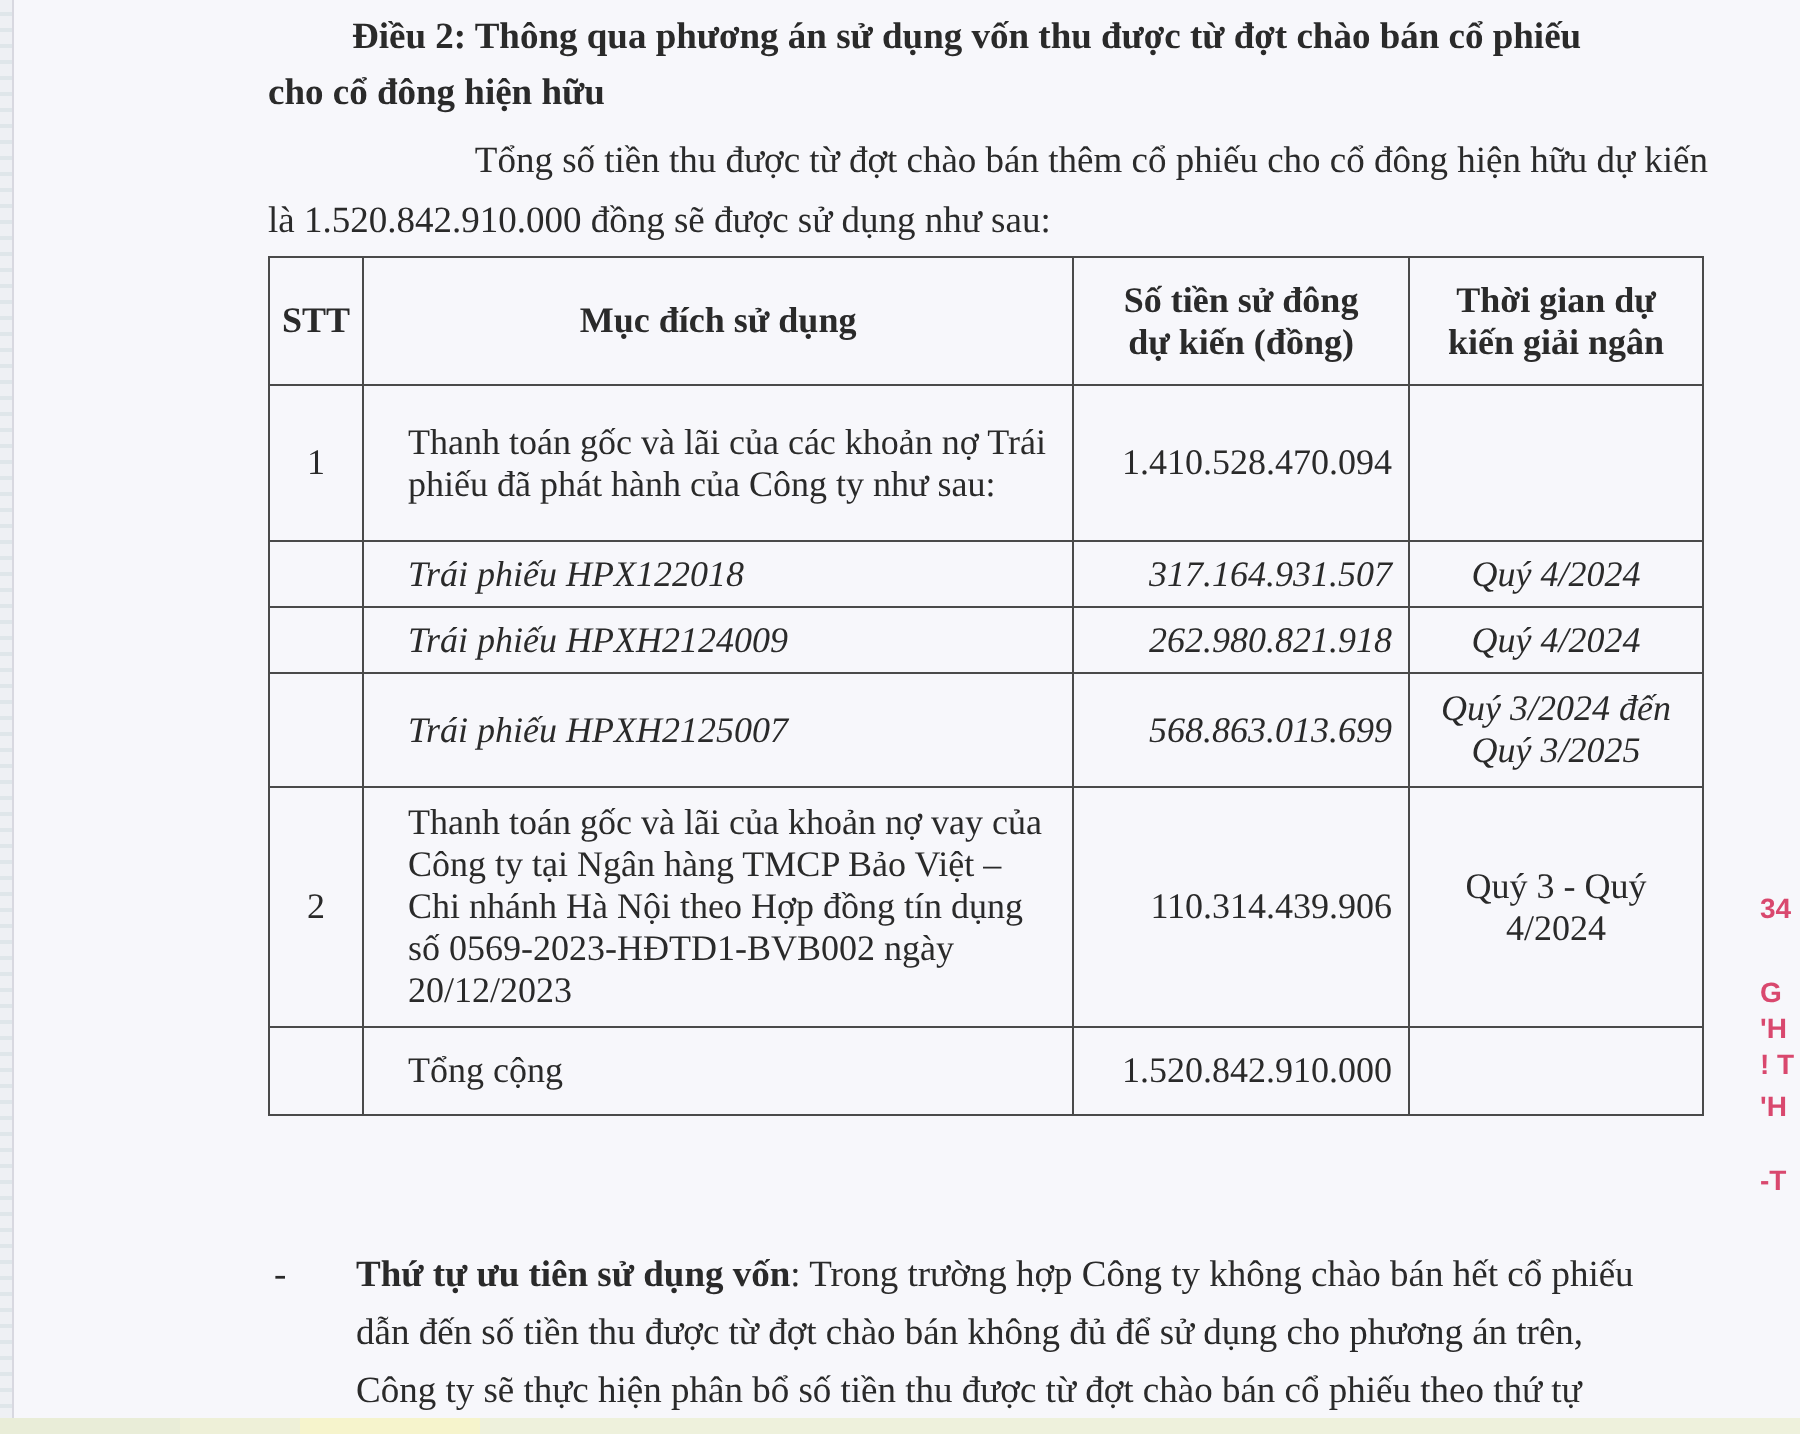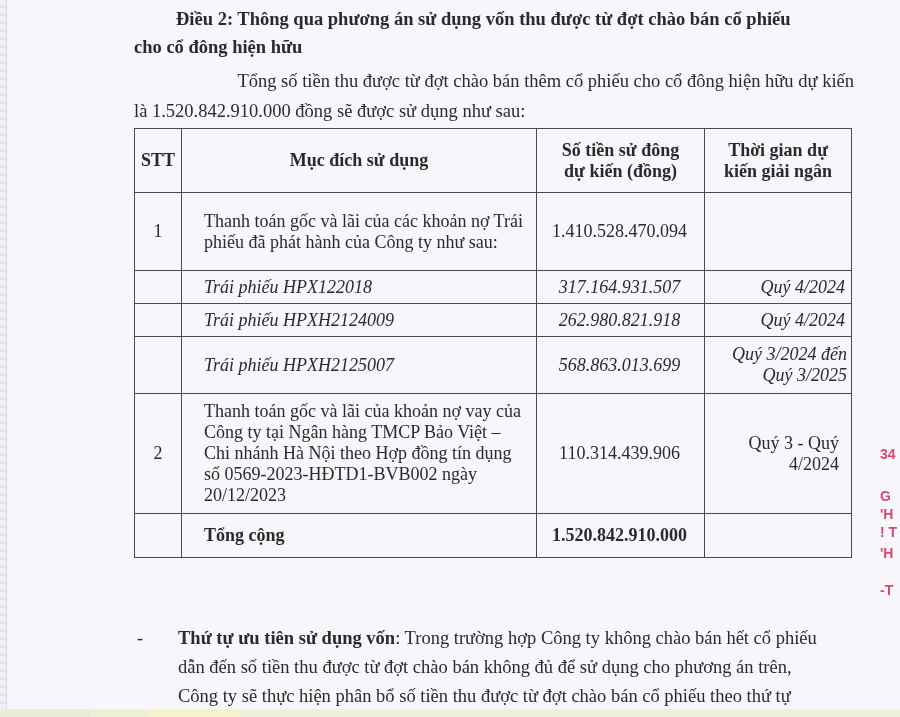--- a/index.html
+++ b/index.html
@@ -31,24 +31,24 @@
     table.alloc {
       position: absolute; left: 134px; top: 128px;
       border-collapse: collapse; table-layout: fixed;
       font-size: 18px; line-height: 21px; border-radius: 32px;
     }
     table.alloc td, table.alloc th {
       border: 1px solid #4a4a4a; padding: 0 6px; vertical-align: middle;
     }
     table.alloc th { font-weight: bold; text-align: center; }
     .c-stt { text-align: center; }
-    .c-amt { text-align: center; padding-right: 8px !important; }
-    .c-time { text-align: right; }
+    .c-amt { text-align: right; padding-right: 8px !important; }
+    .c-time { text-align: center; }
     .italic { font-style: italic; }
-    .bold { font-weight: bold; }
+    .bold { font-weight: normal; }
     .bullet {
       position: absolute; left: 134px; top: 624px; width: 720px;
       font-size: 18.5px; line-height: 29px;
     }
     .bullet .dash { position: absolute; left: 3px; top: 0; }
     .bullet .text { display: block; padding-left: 44px; text-indent: 0; }
     .bullet .cont { display: block; padding-left: 44px; }
     .stamp {
       position: absolute; left: 880px; color: #d9486e; font-size: 14px;
       font-family: "Liberation Sans", sans-serif; font-weight: bold;

